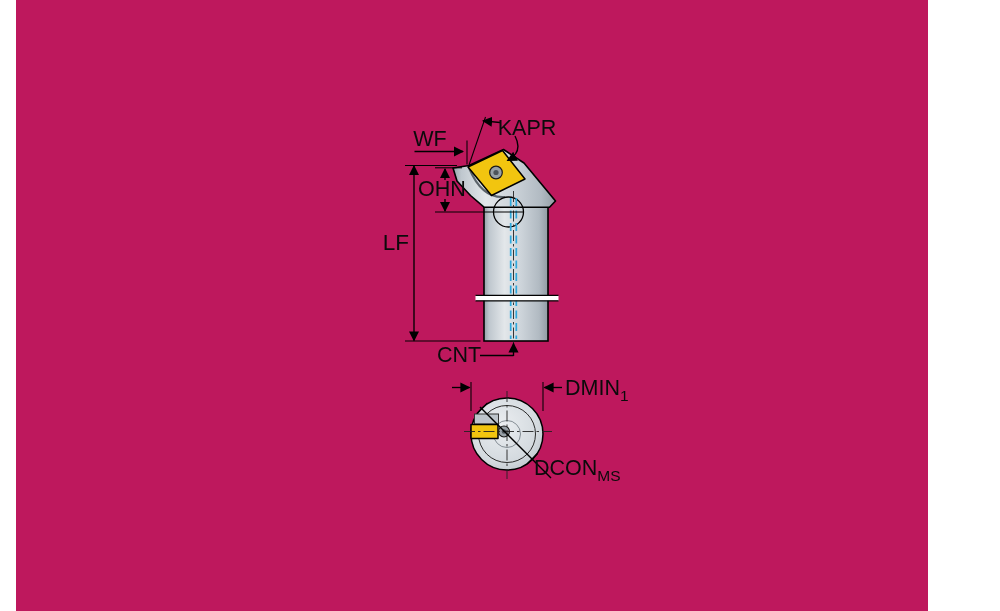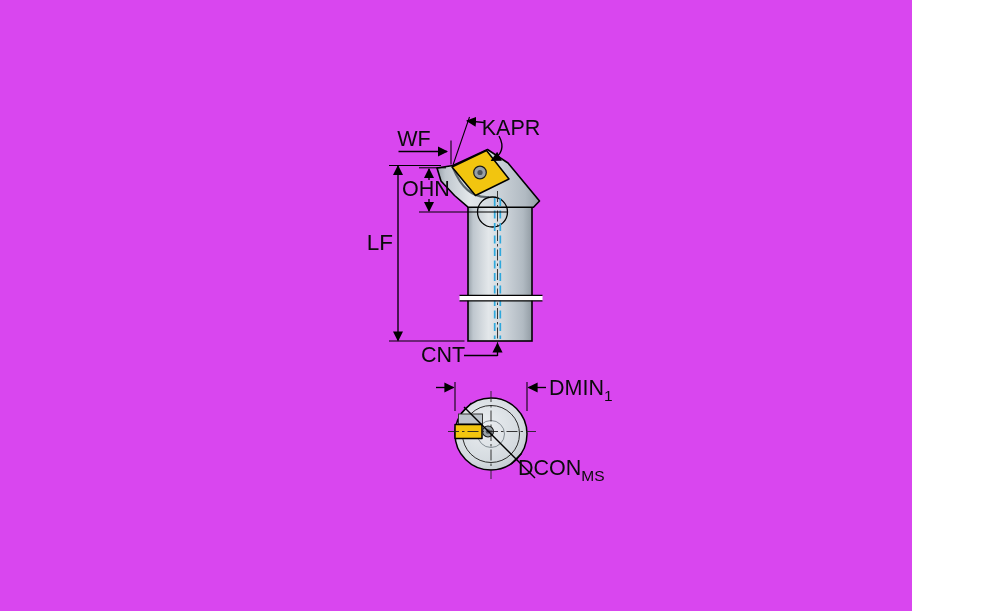--- a/index.html
+++ b/index.html
@@ -1,17 +1,17 @@
 <!DOCTYPE html>
 <html style="--insert-yellow: #F2C50F; --coolant-blue: #2FA8DC; --steel-light: #E3E7EA; --steel-mid: #C7CED5; --steel-dark: #97A1A9; --line: #000000;"><head>
 <meta charset="utf-8">
 <style>
   html,body{margin:0;padding:0;background:#ffffff;}
-  .canvas{position:relative;width:912px;height:611px;background:#d946ef;overflow:hidden;
-          font-family:"Liberation Sans",sans-serif;}
+  .canvas{position:relative;width:912px;height:611px;background:#be185d;overflow:hidden;
+          font-family:"Liberation Sans",sans-serif;margin-left:16px;}
   svg{position:absolute;left:0;top:0;}
   .lbl{font-family:"Liberation Sans",sans-serif;font-size:21.5px;fill:#0b0b0b;}
   .lbl-lf{font-size:22.5px;}
   .sub{font-size:15.5px;}
   .dim{stroke:#000;stroke-width:1.35;fill:none;}
   .ext{stroke:#000;stroke-width:1.05;fill:none;}
   .coolant{stroke:var(--coolant-blue,#2FA8DC);stroke-width:1.7;stroke-dasharray:8 4.5;fill:none;}
   .centerline{stroke:#222;stroke-width:.9;stroke-dasharray:11 3 2.5 3;fill:none;}
   .insert{fill:var(--insert-yellow,#F2C50F);stroke:#000;stroke-width:1.5;stroke-linejoin:round;}
 </style>

